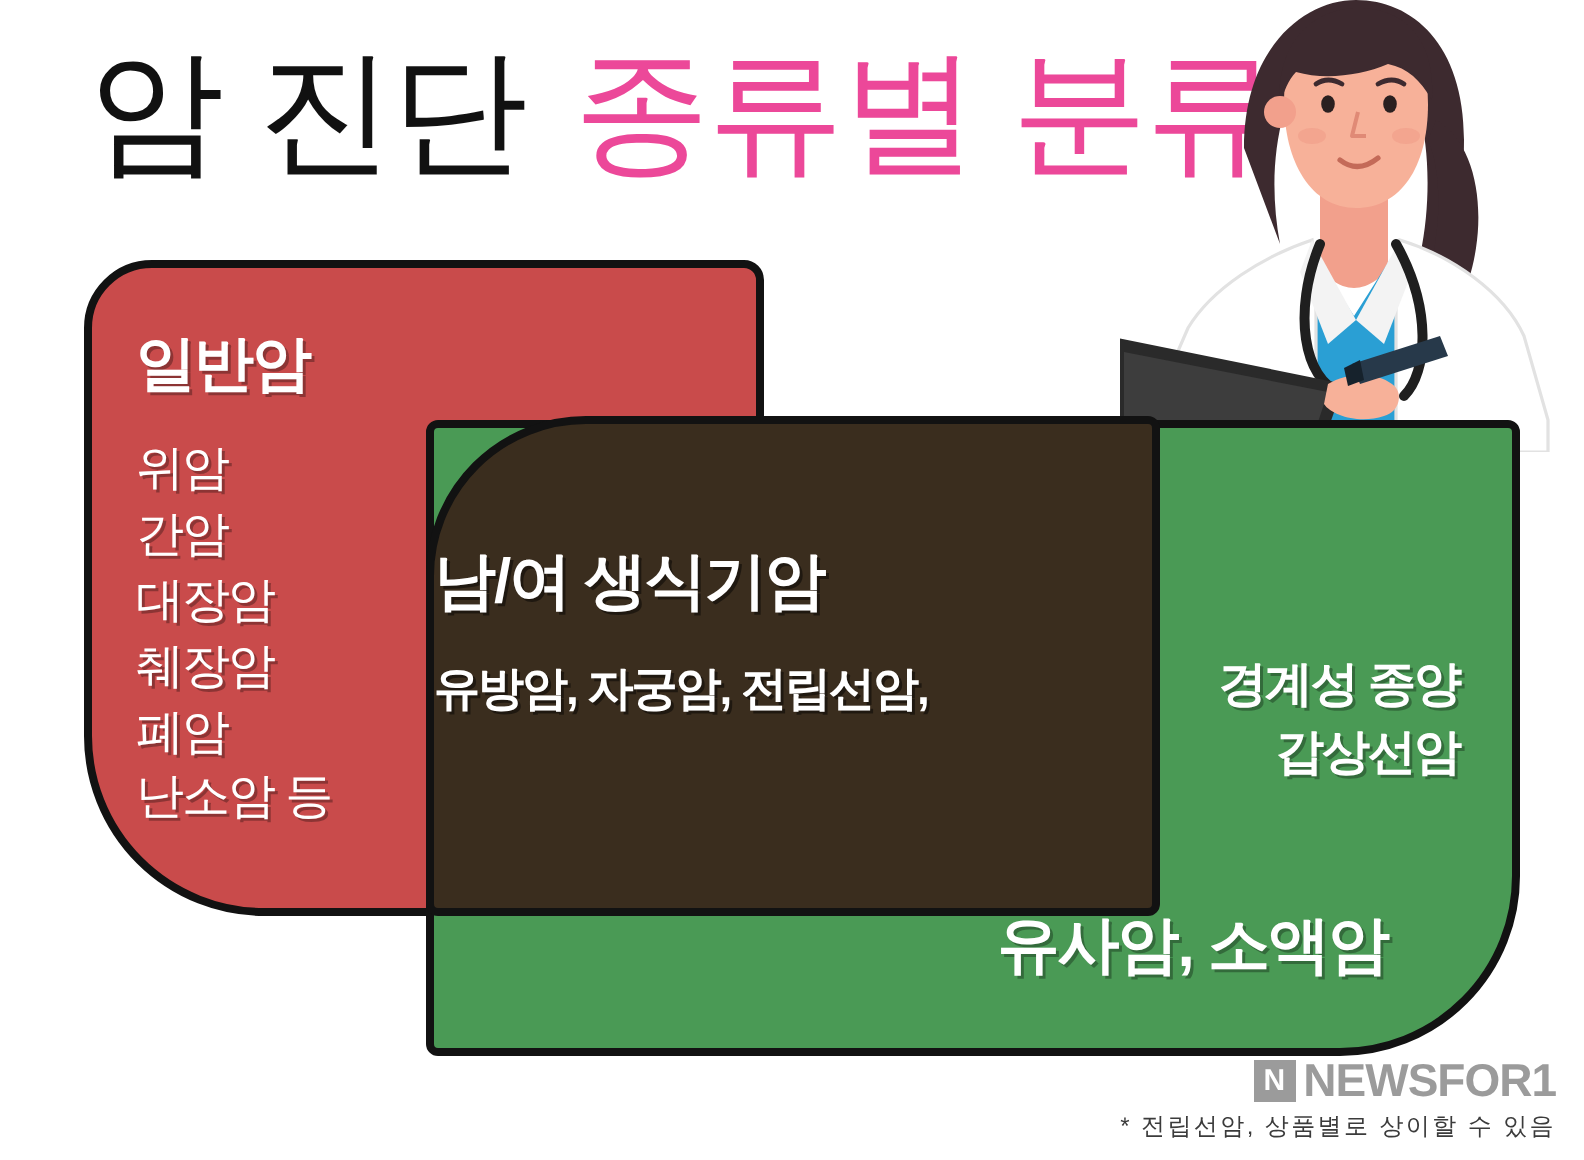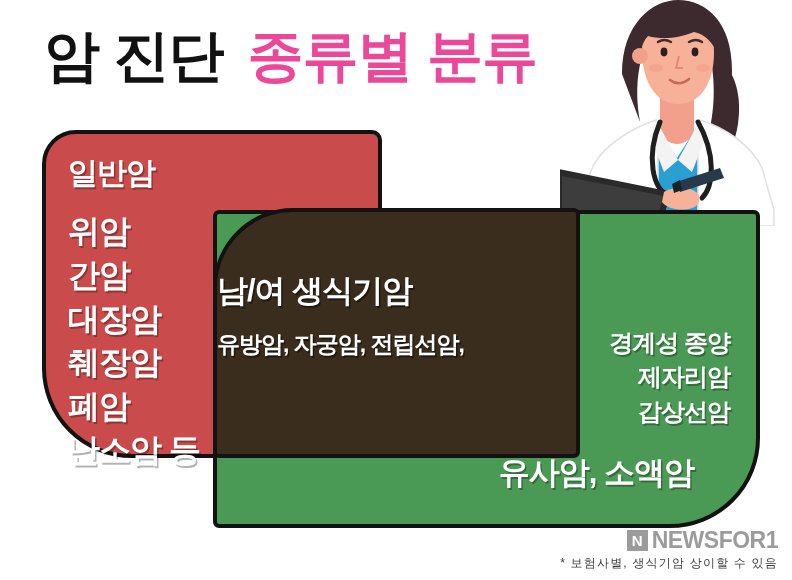--- a/index.html
+++ b/index.html
@@ -13,22 +13,22 @@
 
   
   #title-area {
     position:absolute;
     left:44px; top:16px;
     width:600px; height:80px;
     display:flex; align-items:center;
     white-space:nowrap;
   }
   .title-word {
-    font-size:56px;
-    font-weight:700;
+    font-size:68px;
+    font-weight:400;
     letter-spacing:-1px;
     line-height:1;
   }
   .title-black { color:#111111; }
   .title-red { color:#ec4899; margin-left:24px; }
 
   
   #doctor {
     position:absolute;
     left:560px; top:-4px;
@@ -60,31 +60,31 @@
     left:213px; top:208px;
     width:367px; height:250px;
     background:#3a2d1e;
     border-radius:80px 6px 6px 6px;
     z-index:4;
   }
 
   
   #general-inner {
     position:absolute;
-    left:22px; top:19px;
+    left:22px; top:28px;
     width:180px;
   }
   #general-heading {
     font-size:30px; font-weight:900; color:#ffffff;
     letter-spacing:-1px;
     text-shadow:1.5px 1.5px 0 rgba(0,0,0,.30);
     margin-bottom:16px;
   }
   .general-item {
-    font-size:32px; font-weight:700; color:#ffffff;
+    font-size:24px; font-weight:400; color:#ffffff;
     letter-spacing:-1px;
     line-height:1.37;
     text-shadow:1.5px 1.5px 0 rgba(0,0,0,.30);
   }
 
   
   #repro-inner {
     position:absolute;
     left:0; top:58px; width:100%;
     text-align:left;
@@ -218,30 +218,29 @@
     <div class="general-item">대장암</div>
     <div class="general-item">췌장암</div>
     <div class="general-item">폐암</div>
     <div class="general-item">난소암 등</div>
   </div>
 </div>
 
 <div class="panel" id="panel-similar">
   <div id="similar-items">
     <div class="similar-item">경계성 종양</div>
-    <div class="similar-item">제자리암</div>
     <div class="similar-item">갑상선암</div>
   </div>
   <div id="similar-heading">유사암, 소액암</div>
 </div>
 
 <div class="panel" id="panel-repro">
   <div id="repro-inner">
     <div id="repro-heading">남/여 생식기암</div>
     <div class="repro-line">유방암, 자궁암, 전립선암,</div>
   </div>
 </div>
 
 <div id="watermark">
   <div id="wm-badge">N</div>
   <div id="wm-text">NEWSFOR1</div>
 </div>
-<div id="footnote">* 보험사별, 생식기암 상이할 수 있음</div>
+<div id="footnote">* 전립선암, 상품별로 상이할 수 있음</div>
 
 </body></html>

